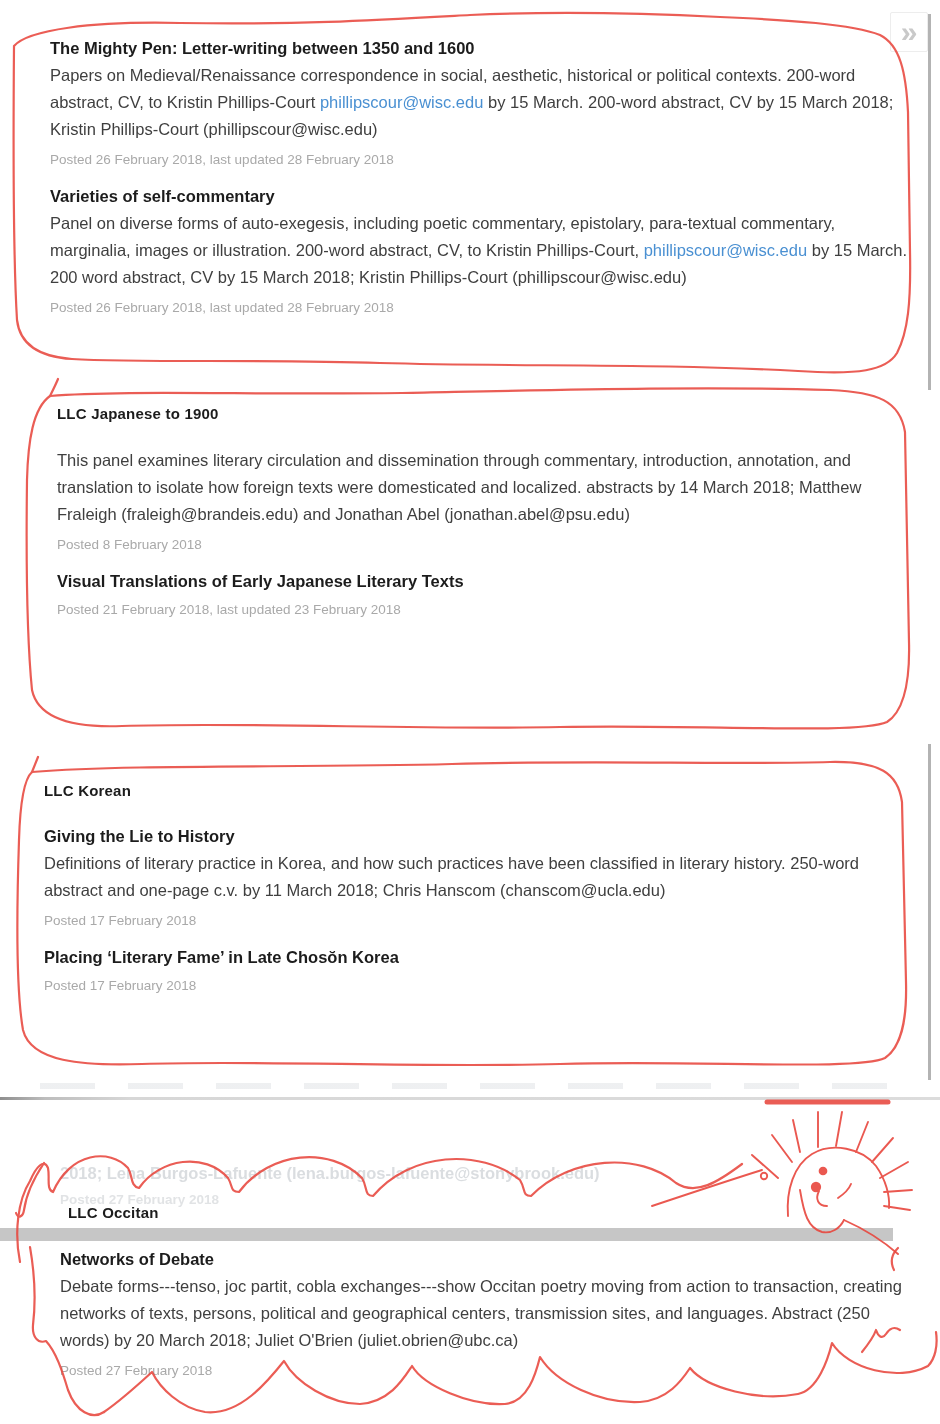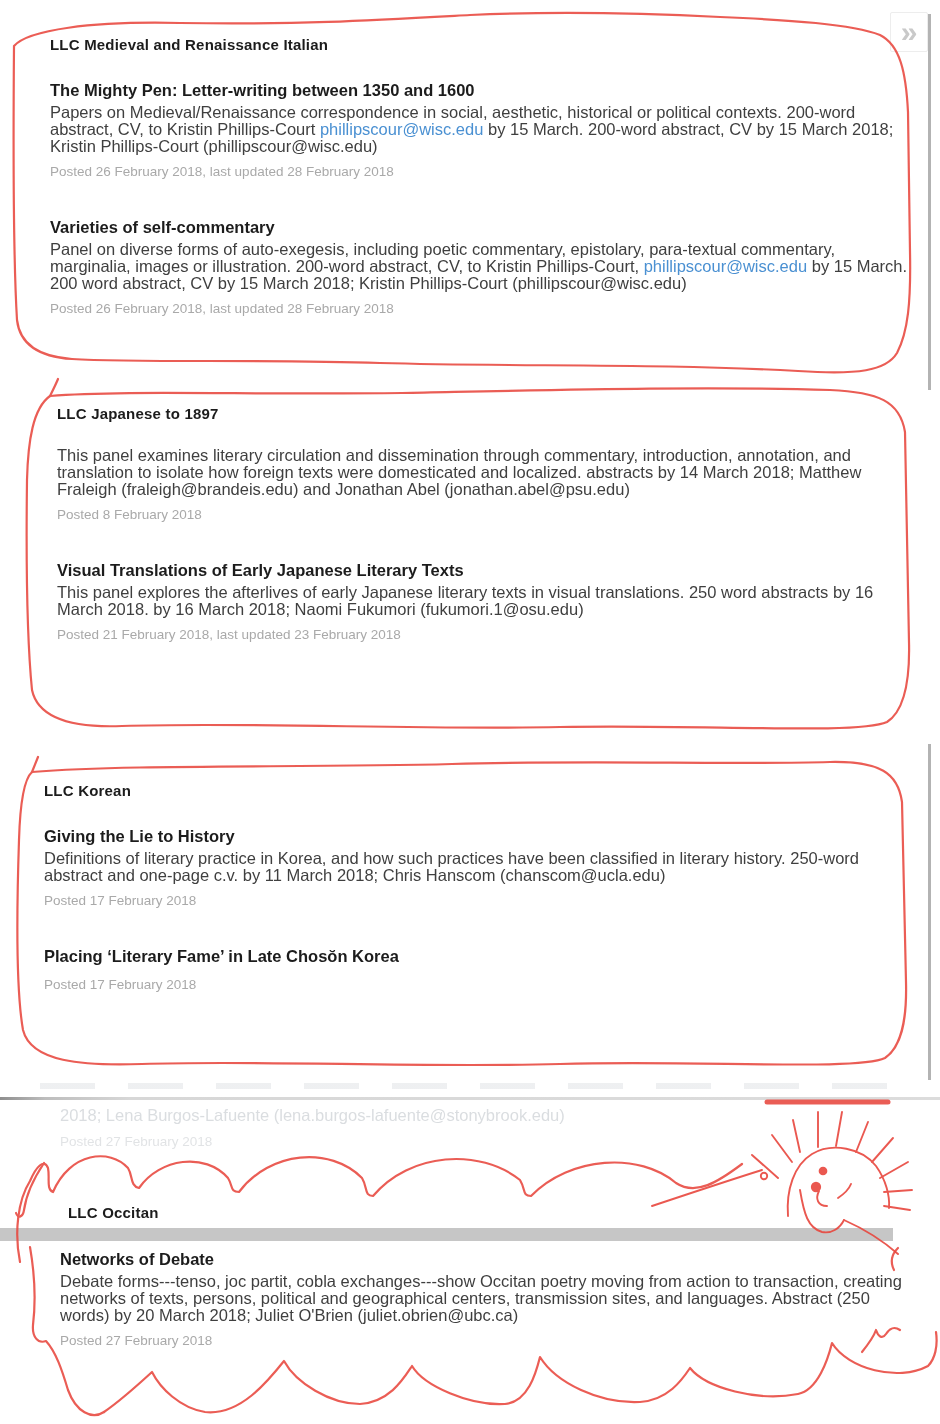--- a/index.html
+++ b/index.html
@@ -2,23 +2,23 @@
 <html><head>
 <meta charset="utf-8">
 <style>
   html,body{margin:0;padding:0;}
   body{
     width:940px;height:1424px;position:relative;background:#ffffff;
     font-family:"Liberation Sans",sans-serif;overflow:hidden;
   }
   .section-label{font-weight:bold;font-size:15px;color:#1c1c1c;margin:0 0 25px;letter-spacing:.2px;}
   .post{margin:0;}
-  .post + .post{margin-top:35px;}
+  .post + .post{margin-top:16px;}
   .post-title{font-weight:bold;font-size:16.5px;color:#1c1c1c;margin:0 0 2px;line-height:24px;}
-  .post-body{font-size:16.5px;color:#3f3f3f;line-height:17px;margin:0;}
+  .post-body{font-size:16.5px;color:#3f3f3f;line-height:27px;margin:0;}
   .email-link{color:#4a90d2;text-decoration:none;cursor:pointer;}
   .posted{font-size:13.5px;color:#a9a9a9;margin-top:8px;line-height:17px;}
   .abs{position:absolute;}
   
   .ghost-line{font-size:16.5px;line-height:26px;color:rgba(168,174,180,0.42);margin:0;filter:blur(.3px);}
   .ghost-posted{font-size:13.5px;color:rgba(168,174,180,0.35);margin-top:6px;filter:blur(.3px);}
   .smudge{background:repeating-linear-gradient(90deg,rgba(195,200,206,.28) 0 55px,transparent 55px 88px);}
   .divider-thin{background:linear-gradient(to right,#8e8e8e,#bdbdbd 45px,#d7d7d7 130px,#dcdcdc 100%);}
   .divider-thick{background:#c6c6c6;}
   .scrollbar-seg{position:absolute;left:928px;width:3px;background:#b3b3b3;}
@@ -29,62 +29,60 @@
     border:1px solid #ededed;border-radius:2px;background:#fff;cursor:pointer;
     user-select:none;
   }
   svg.marker-overlay{position:absolute;left:0;top:0;z-index:6;pointer-events:none;}
   .content{position:absolute;z-index:2;}
 </style>
 </head>
 <body>
 
 <section class="content" style="left:50px;top:36px;width:858px;">
-  <div class="section-label">LLC Medieval and Renaissance Italian</div>
   <article class="post">
     <h3 class="post-title">The Mighty Pen: Letter-writing between 1350 and 1600</h3>
     <p class="post-body"><span>Papers on Medieval/Renaissance correspondence in social, aesthetic, historical or political contexts. 200-word abstract, CV, to Kristin Phillips-Court </span><a class="email-link">phillipscour@wisc.edu</a><span> by 15 March. 200-word abstract, CV by 15 March 2018; Kristin Phillips-Court (phillipscour@wisc.edu)</span></p>
     <div class="posted">Posted 26 February 2018, last updated 28 February 2018</div>
   </article>
   <article class="post">
     <h3 class="post-title">Varieties of self-commentary</h3>
     <p class="post-body"><span>Panel on diverse forms of auto-exegesis, including poetic commentary, epistolary, para-textual commentary, marginalia, images or illustration. 200-word abstract, CV, to Kristin Phillips-Court, </span><a class="email-link">phillipscour@wisc.edu</a><span> by 15 March. 200 word abstract, CV by 15 March 2018; Kristin Phillips-Court (phillipscour@wisc.edu)</span></p>
     <div class="posted">Posted 26 February 2018, last updated 28 February 2018</div>
   </article>
 </section>
 
 <section class="content" style="left:57px;top:405px;width:850px;">
-  <div class="section-label">LLC Japanese to 1897</div>
+  <div class="section-label">LLC Japanese to 1900</div>
   <article class="post">
     <p class="post-body">This panel examines literary circulation and dissemination through commentary, introduction, annotation, and translation to isolate how foreign texts were domesticated and localized. abstracts by 14 March 2018; Matthew Fraleigh (fraleigh@brandeis.edu) and Jonathan Abel (jonathan.abel@psu.edu)</p>
     <div class="posted">Posted 8 February 2018</div>
   </article>
   <article class="post">
     <h3 class="post-title">Visual Translations of Early Japanese Literary Texts</h3>
-    <p class="post-body">This panel explores the afterlives of early Japanese literary texts in visual translations. 250 word abstracts by 16 March 2018. by 16 March 2018; Naomi Fukumori (fukumori.1@osu.edu)</p>
     <div class="posted">Posted 21 February 2018, last updated 23 February 2018</div>
   </article>
 </section>
 
 <section class="content" style="left:44px;top:782px;width:862px;">
   <div class="section-label">LLC Korean</div>
   <article class="post">
     <h3 class="post-title">Giving the Lie to History</h3>
     <p class="post-body">Definitions of literary practice in Korea, and how such practices have been classified in literary history. 250-word abstract and one-page c.v. by 11 March 2018; Chris Hanscom (chanscom@ucla.edu)</p>
     <div class="posted">Posted 17 February 2018</div>
   </article>
   <article class="post">
     <h3 class="post-title">Placing ‘Literary Fame’ in Late Chosŏn Korea</h3>
     <div class="posted">Posted 17 February 2018</div>
   </article>
 </section>
 
 <div class="abs smudge" style="left:40px;top:1083px;width:860px;height:6px;"></div>
 <div class="abs divider-thin" style="left:0;top:1097px;width:940px;height:3px;"></div>
-<div class="content" style="left:60px;top:1102px;width:840px;">
+<div class="content" style="left:60px;top:1160px;width:840px;font-weight:bold;">
   <p class="ghost-line">2018; Lena Burgos-Lafuente (lena.burgos-lafuente@stonybrook.edu)</p>
   <div class="ghost-posted">Posted 27 February 2018</div>
 </div>
 
 <div class="content" style="left:60px;top:1196px;">
   <div class="section-label" style="margin:8px;">LLC Occitan</div>
 </div>
 <div class="abs divider-thick" style="left:0;top:1228px;width:893px;height:13px;"></div>
 <section class="content" style="left:60px;top:1247px;width:845px;">
   <article class="post">

